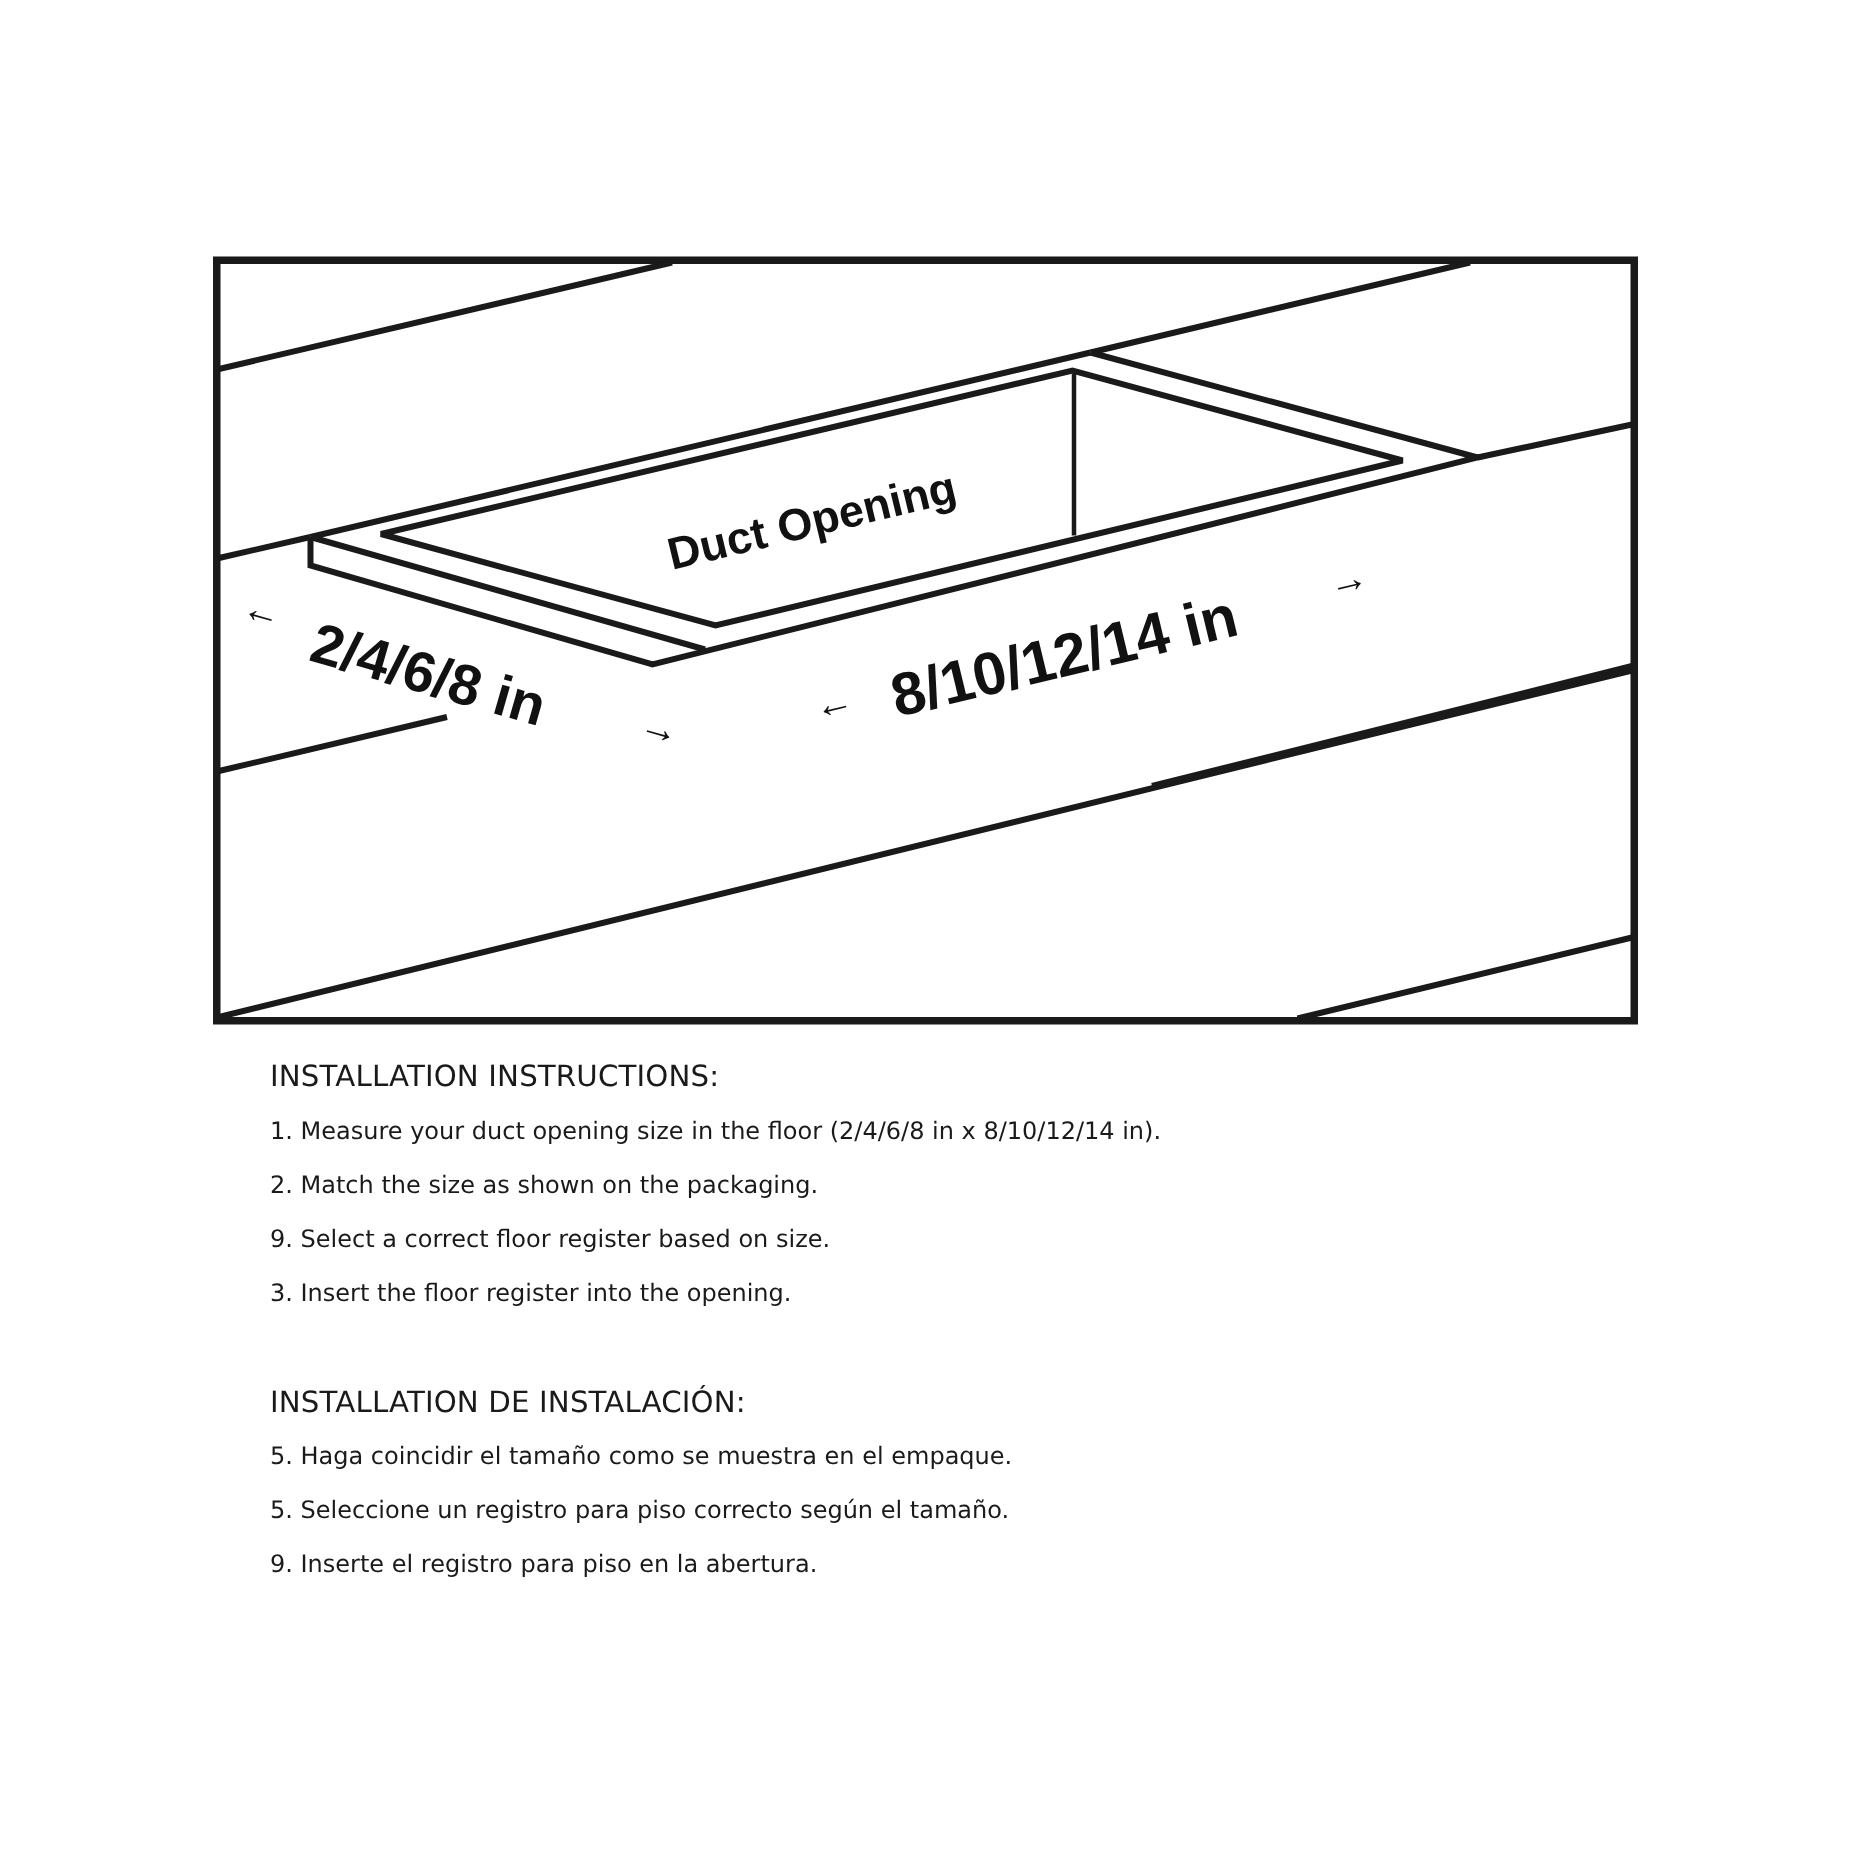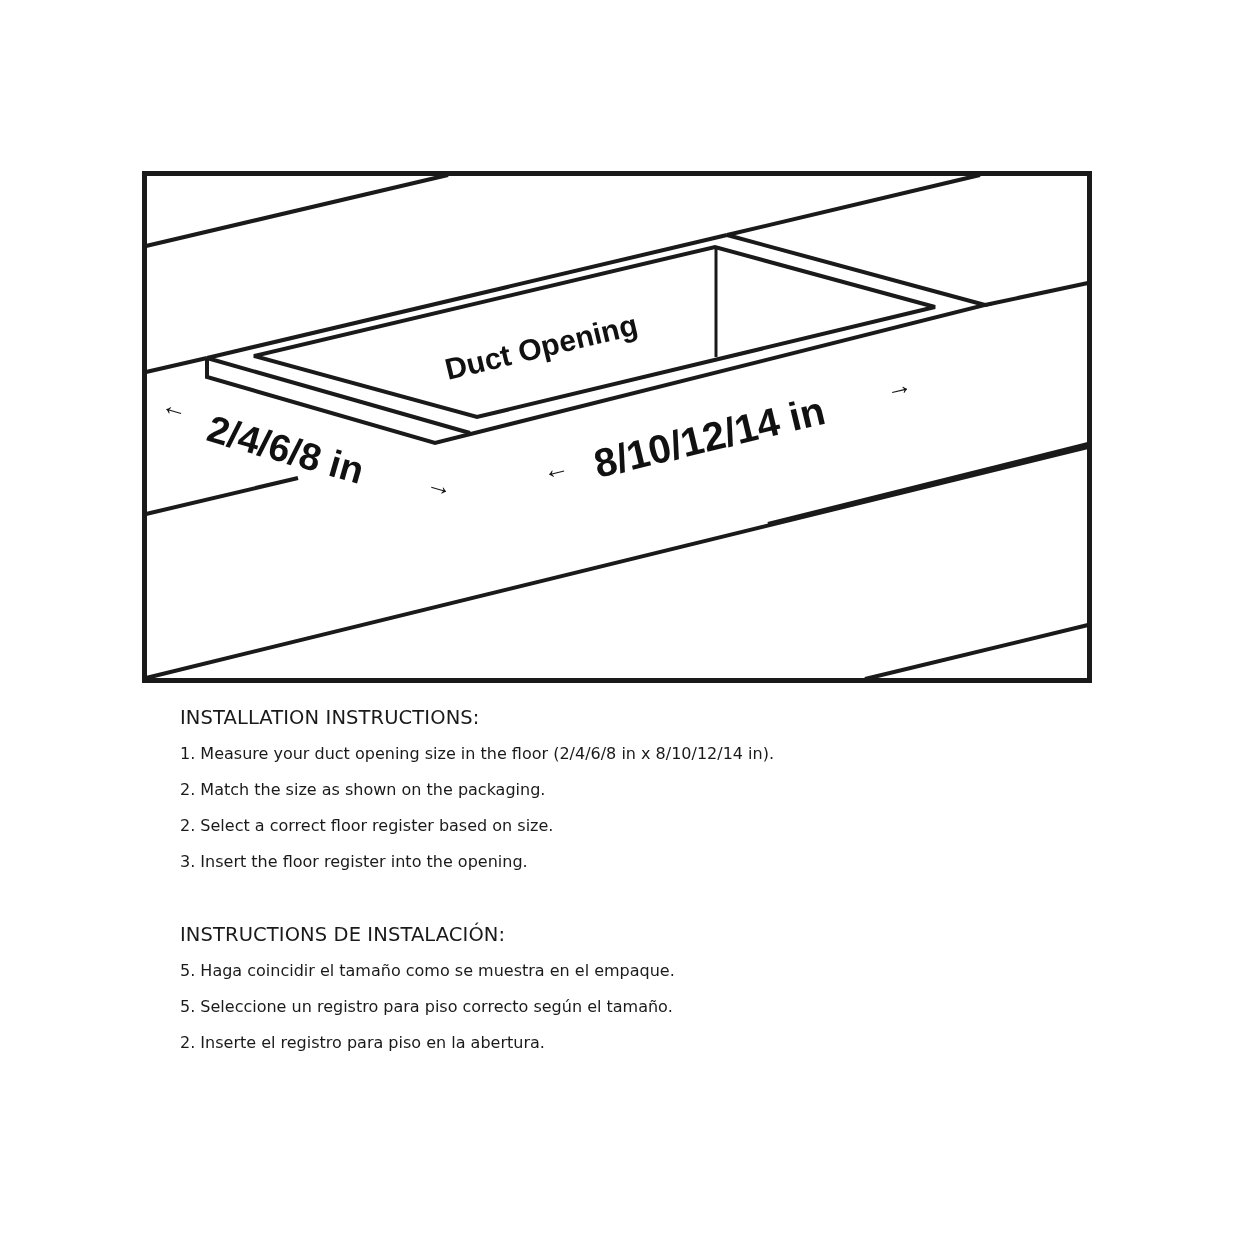--- a/index.html
+++ b/index.html
@@ -51,22 +51,22 @@
     <text class="diagram-text" x="545" y="480" font-size="26" transform="rotate(-13.5 545 480)">←</text>
     <text class="diagram-text" x="598" y="478" font-size="40" transform="rotate(-13.5 598 478)">8/10/12/14 in</text>
     <text class="diagram-text" x="888" y="398" font-size="26" transform="rotate(-13.5 888 398)">→</text>
   </g>
 </svg>
 
 <div class="instructions" id="en-block">
   <div class="heading">INSTALLATION INSTRUCTIONS:</div>
   <div class="step">1. Measure your duct opening size in the floor (2/4/6/8 in x 8/10/12/14 in).</div>
   <div class="step">2. Match the size as shown on the packaging.</div>
-  <div class="step">2. Select a correct floor register based on size.</div>
+  <div class="step">9. Select a correct floor register based on size.</div>
   <div class="step">3. Insert the floor register into the opening.</div>
 </div>
 
 <div class="instructions" id="es-block">
-  <div class="heading">INSTRUCTIONS DE INSTALACIÓN:</div>
+  <div class="heading">INSTALLATION DE INSTALACIÓN:</div>
   <div class="step">5. Haga coincidir el tamaño como se muestra en el empaque.</div>
   <div class="step">5. Seleccione un registro para piso correcto según el tamaño.</div>
-  <div class="step">2. Inserte el registro para piso en la abertura.</div>
+  <div class="step">9. Inserte el registro para piso en la abertura.</div>
 </div>
 
 </body></html>

